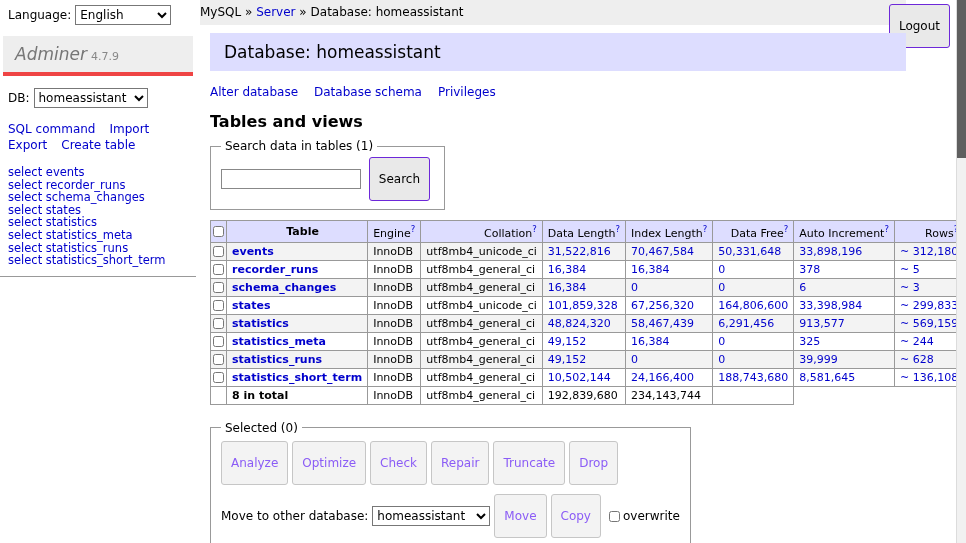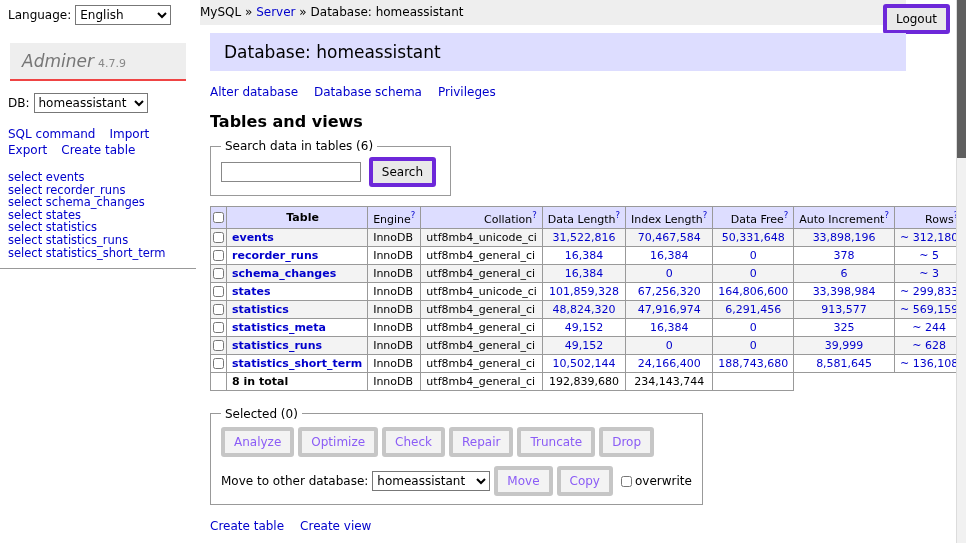--- a/index.html
+++ b/index.html
@@ -3,36 +3,36 @@
 <meta charset="utf-8">
 <style>
   * { box-sizing: border-box; }
   html,body { margin:0; padding:0; }
   body {
     position:relative; width:966px; height:543px; overflow:hidden;
     background:#fff; color:#000;
     font-family:"DejaVu Sans","Liberation Sans",sans-serif; font-size:12px;
   }
   a { color:#0000cc; text-decoration:none; cursor:pointer; }
-  button { font-family:inherit; font-size:12px; border:4px solid #6d28d9; background:#e9e9e9;
-           padding:4px 9px; border-radius:3px; color:#000; margin-right:4px; }
+  button { font-family:inherit; font-size:12px; border:1px solid #6d28d9; background:#e9e9e9;
+           padding:14px 9px; border-radius:3px; color:#000; margin-right:4px; }
   button:disabled { border-color:#c6c6c6; background:#f3f3f3; color:#8b5cf6; }
   select { font-family:inherit; font-size:12px; height:20px; border:1px solid #777; background:#fff; }
   input[type=text] { font-family:inherit; font-size:12px; border:1px solid #888; padding:1px 3px; }
 
   
   .lang-wrap { position:absolute; left:8px; top:5px; }
   .lang-wrap select { width:96px; margin-left:4px; }
   .breadcrumb { position:absolute; left:200px; top:0; width:706px; height:25px;
                 background:#eee; line-height:25px; padding-left:0; white-space:nowrap; }
   .logout-btn { position:absolute; right:12px; top:4px; }
 
   
   .sidebar { position:absolute; left:0; top:33px; width:196px; }
-  .sidebar h1 { margin:10px; background:#eee; border-bottom:2px solid #ef4444; padding:8px 12px;
+  .sidebar h1 { margin:3px; background:#eee; border-bottom:4px solid #ef4444; padding:8px 12px;
                 font-size:17px; font-weight:normal; }
   .appname { font-style:italic; color:#767676; }
   .version { font-size:11px; color:#888; margin-left:4px; }
   .dbrow { margin:12px 8px 0; }
   .dbrow select { width:114px; margin-left:4px; }
   .actions { margin:14px 8px 0; }
   .actions .row { display:block; margin-bottom:2px; }
   .actions a { margin-right:14px; }
   .tlinks { list-style:none; margin:14px 8px 0; padding:0; }
   .tlinks li { line-height:12.6px; }
@@ -52,21 +52,21 @@
   table { border-collapse:collapse; margin-top:10px; font-size:11px; }
   th,td { border:1px solid #999; padding:2px 5px; line-height:13px; white-space:nowrap; }
   thead th, thead td { background:#ddf; }
   thead th { font-weight:bold; text-align:center;padding-left:16px; }
   thead td { text-align:right; }
   thead sup { font-size:8.5px; }
   td.check { width:18px; text-align:center; padding:1px 2px; }
   .check input { margin:0; width:11px; height:11px; vertical-align:middle; }
   tbody th { text-align:left; font-weight:normal; }
   tbody th a { font-weight:bold; }
-  td.num { text-align:center; }
+  td.num { text-align:left; }
   tbody tr:nth-child(odd) { background:#f3f3f3; }
   tfoot th { text-align:left; font-weight:bold; background:#fff; }
   tfoot td { background:#fff; color:#000; }
 
   .sel-fs { margin-top:16px; }
   .btnrow { margin:2px 0 0; }
   .moverow { margin-top:9px; }
   .moverow select { width:118px; margin:0 4px; }
   .ovw { margin-left:4px; }
   .ovw input { vertical-align:middle; margin:0 3px 0 0; width:11px; height:11px; }
@@ -99,35 +99,36 @@
     <span class="row">
       <a>Export</a><a>Create table</a>
     </span>
   </p>
   <ul class="tlinks">
       <li><a>select events</a></li>
       <li><a>select recorder_runs</a></li>
       <li><a>select schema_changes</a></li>
       <li><a>select states</a></li>
       <li><a>select statistics</a></li>
+      <li><a>select statistics_meta</a></li>
       <li><a>select statistics_runs</a></li>
       <li><a>select statistics_short_term</a></li>
     </ul>
   <div class="side-sep"></div>
 </div>
 
 <div class="content">
   <h2>Database: homeassistant</h2>
 
   <p class="linkrow"><a>Alter database</a><a>Database schema</a><a>Privileges</a></p>
 
   <h3>Tables and views</h3>
 
   <fieldset class="search-fs">
-    <legend>Search data in tables (6)</legend>
+    <legend>Search data in tables (1)</legend>
     <input type="text" value="" style="">
     <button>Search</button>
   </fieldset>
 
   <table>
     <thead>
       <tr>
           <td class="check"><input type="checkbox" style=""></td>
           <th>Table</th>
           <td>Engine<sup><a>?</a></sup></td>
@@ -188,21 +189,21 @@
           <td class="num"><a>33,398,984</a></td>
           <td class="num"><a>~ 299,833</a></td>
           <td></td>
         </tr>
         <tr>
           <td class="check"><input type="checkbox" style=""></td>
           <th><a>statistics</a></th>
           <td>InnoDB</td>
           <td>utf8mb4_general_ci</td>
           <td class="num"><a>48,824,320</a></td>
-          <td class="num"><a>47,916,974</a></td>
+          <td class="num"><a>58,467,439</a></td>
           <td class="num"><a>6,291,456</a></td>
           <td class="num"><a>913,577</a></td>
           <td class="num"><a>~ 569,159</a></td>
           <td></td>
         </tr>
         <tr>
           <td class="check"><input type="checkbox" style=""></td>
           <th><a>statistics_meta</a></th>
           <td>InnoDB</td>
           <td>utf8mb4_general_ci</td>

